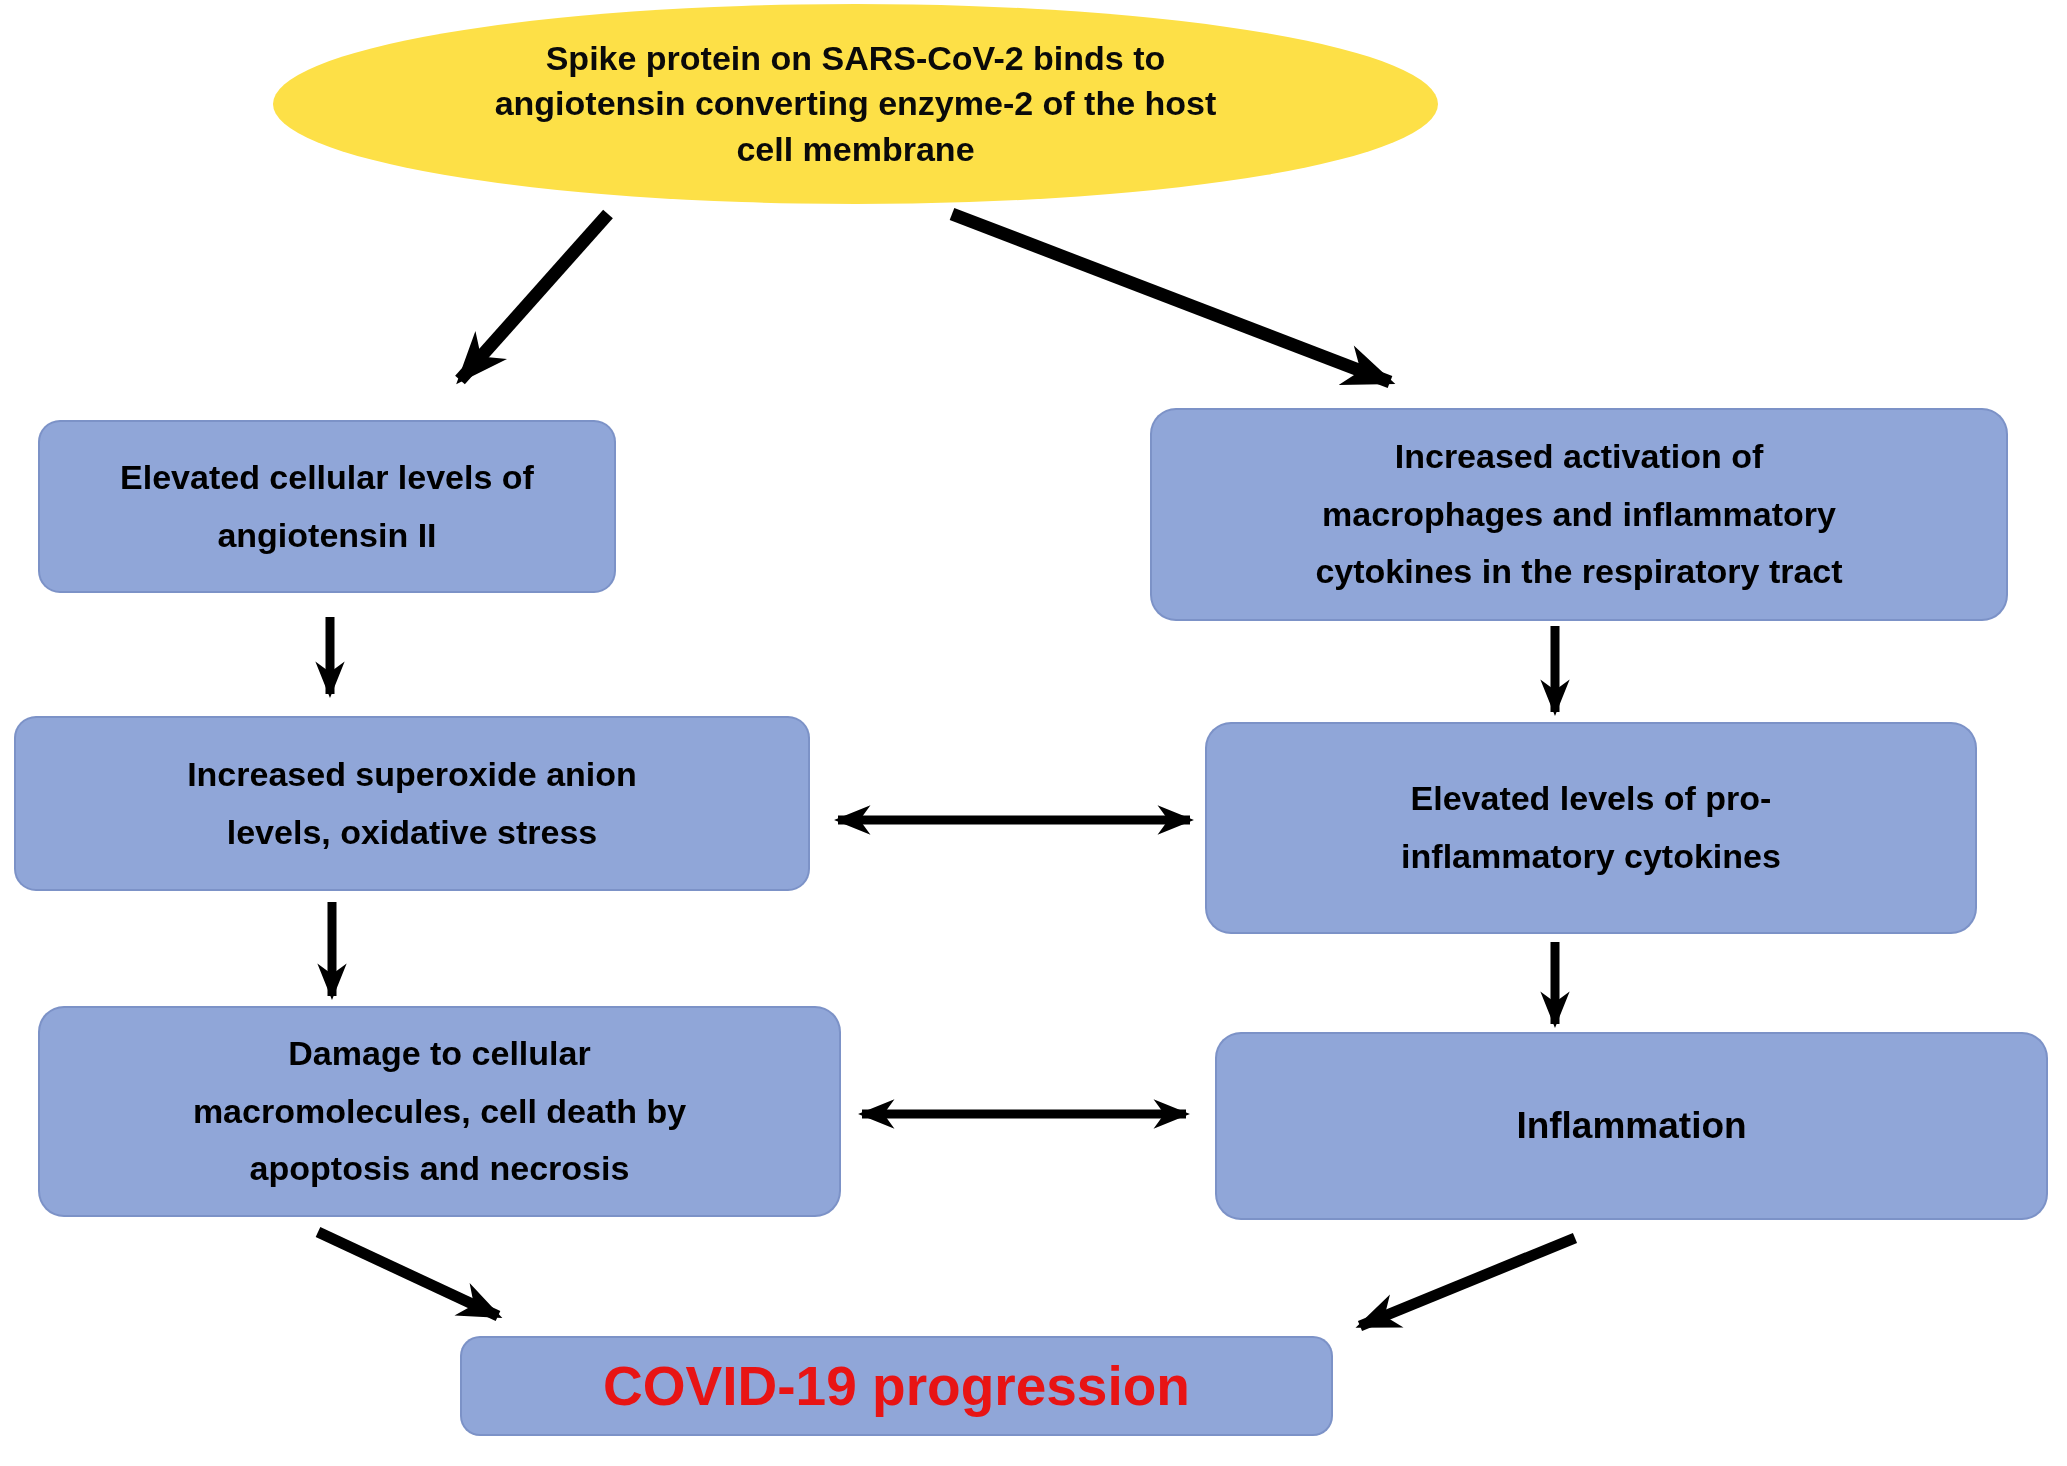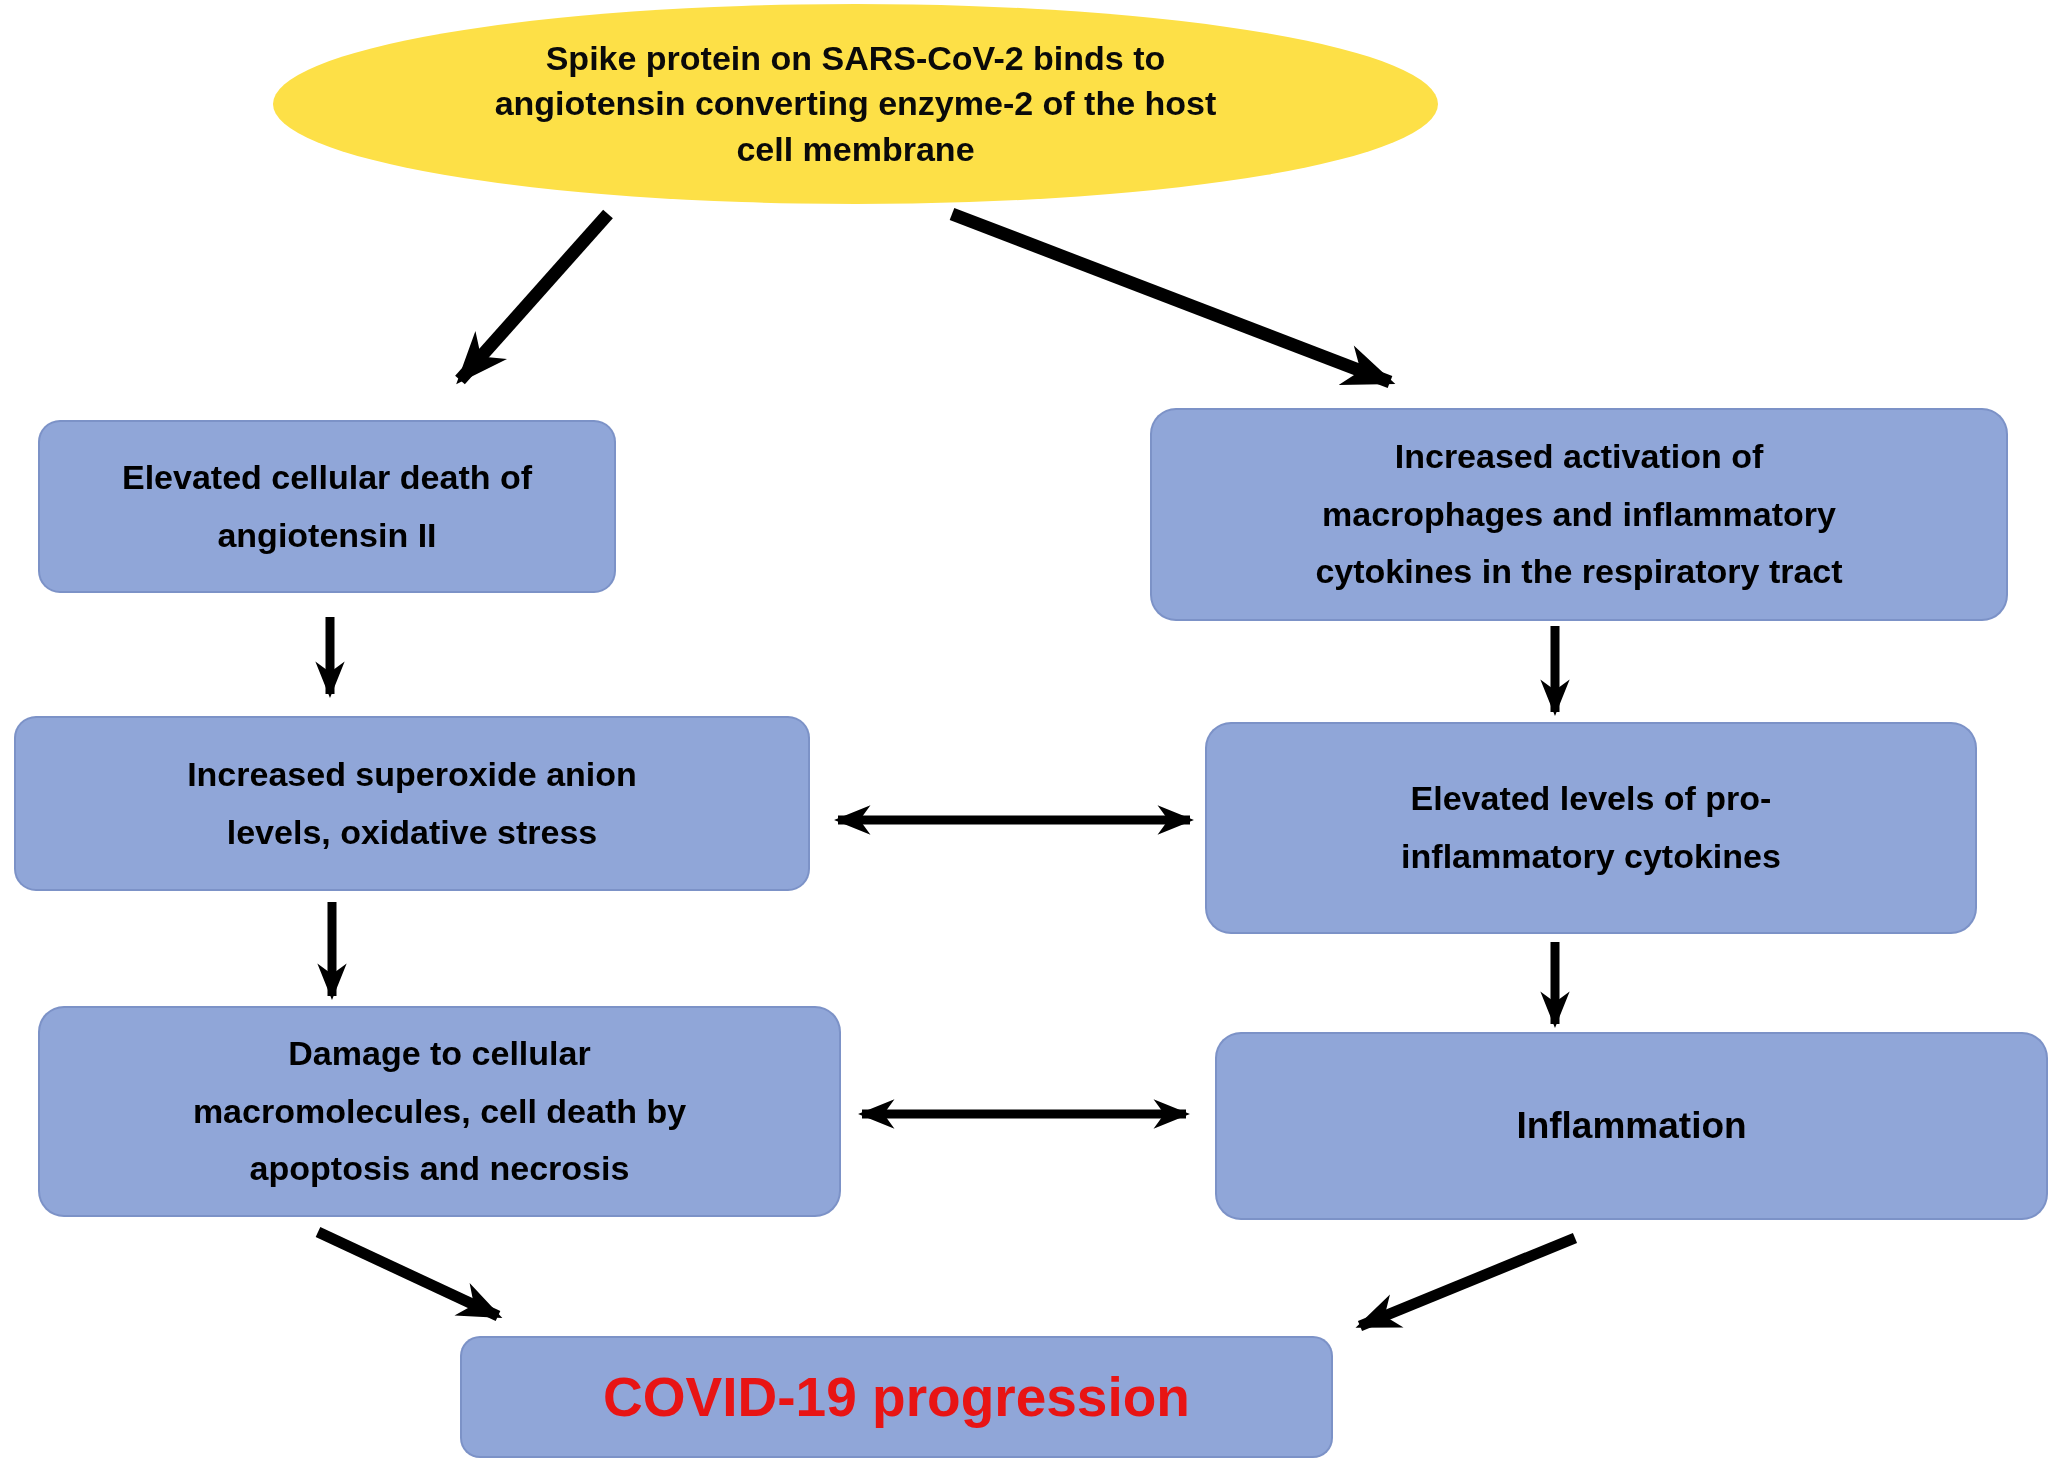--- a/index.html
+++ b/index.html
@@ -70,34 +70,34 @@
     <line x1="1555" y1="942" x2="1555" y2="1024" stroke-width="9" marker-end="url(#ah)"></line>
     <line x1="862" y1="1114" x2="1186" y2="1114" stroke-width="9" marker-start="url(#ah)" marker-end="url(#ah)"></line>
     <line x1="318" y1="1232" x2="498" y2="1316" stroke-width="11" marker-end="url(#ah)"></line>
     <line x1="1575" y1="1238" x2="1360" y2="1326" stroke-width="11" marker-end="url(#ah)"></line>
   </svg>
 
   <div class="node ellipse" style="left:273px; top:4px; width:1165px; height:200px;">Spike protein on SARS-CoV-2 binds to
 angiotensin converting enzyme-2 of the host
 cell membrane</div>
 
-  <div class="node box" style="left:38px; top:420px; width:578px; height:173px; border-radius:22px;">Elevated cellular death of
+  <div class="node box" style="left:38px; top:420px; width:578px; height:173px; border-radius:22px;">Elevated cellular levels of
 angiotensin II</div>
 
   <div class="node box" style="left:1150px; top:408px; width:858px; height:213px;">Increased activation of
 macrophages and inflammatory
 cytokines in the respiratory tract</div>
 
   <div class="node box" style="left:14px; top:716px; width:796px; height:175px; border-radius:22px;">Increased superoxide anion
 levels, oxidative stress</div>
 
   <div class="node box" style="left:1205px; top:722px; width:772px; height:212px;">Elevated levels of pro-
 inflammatory cytokines</div>
 
   <div class="node box" style="left:38px; top:1006px; width:803px; height:211px;">Damage to cellular
 macromolecules, cell death by
 apoptosis and necrosis</div>
 
   <div class="node box box-inflammation" style="left:1195px; top:1032px; width:833px; height:188px;">Inflammation</div>
 
-  <div class="node box box-covid" style="left:460px; top:1336px; width:873px; height:122px; border-radius:20px;">COVID-19 progression</div>
+  <div class="node box box-covid" style="left:460px; top:1336px; width:873px; height:100px; border-radius:20px;">COVID-19 progression</div>
 
 </div>
 
 </body></html>

